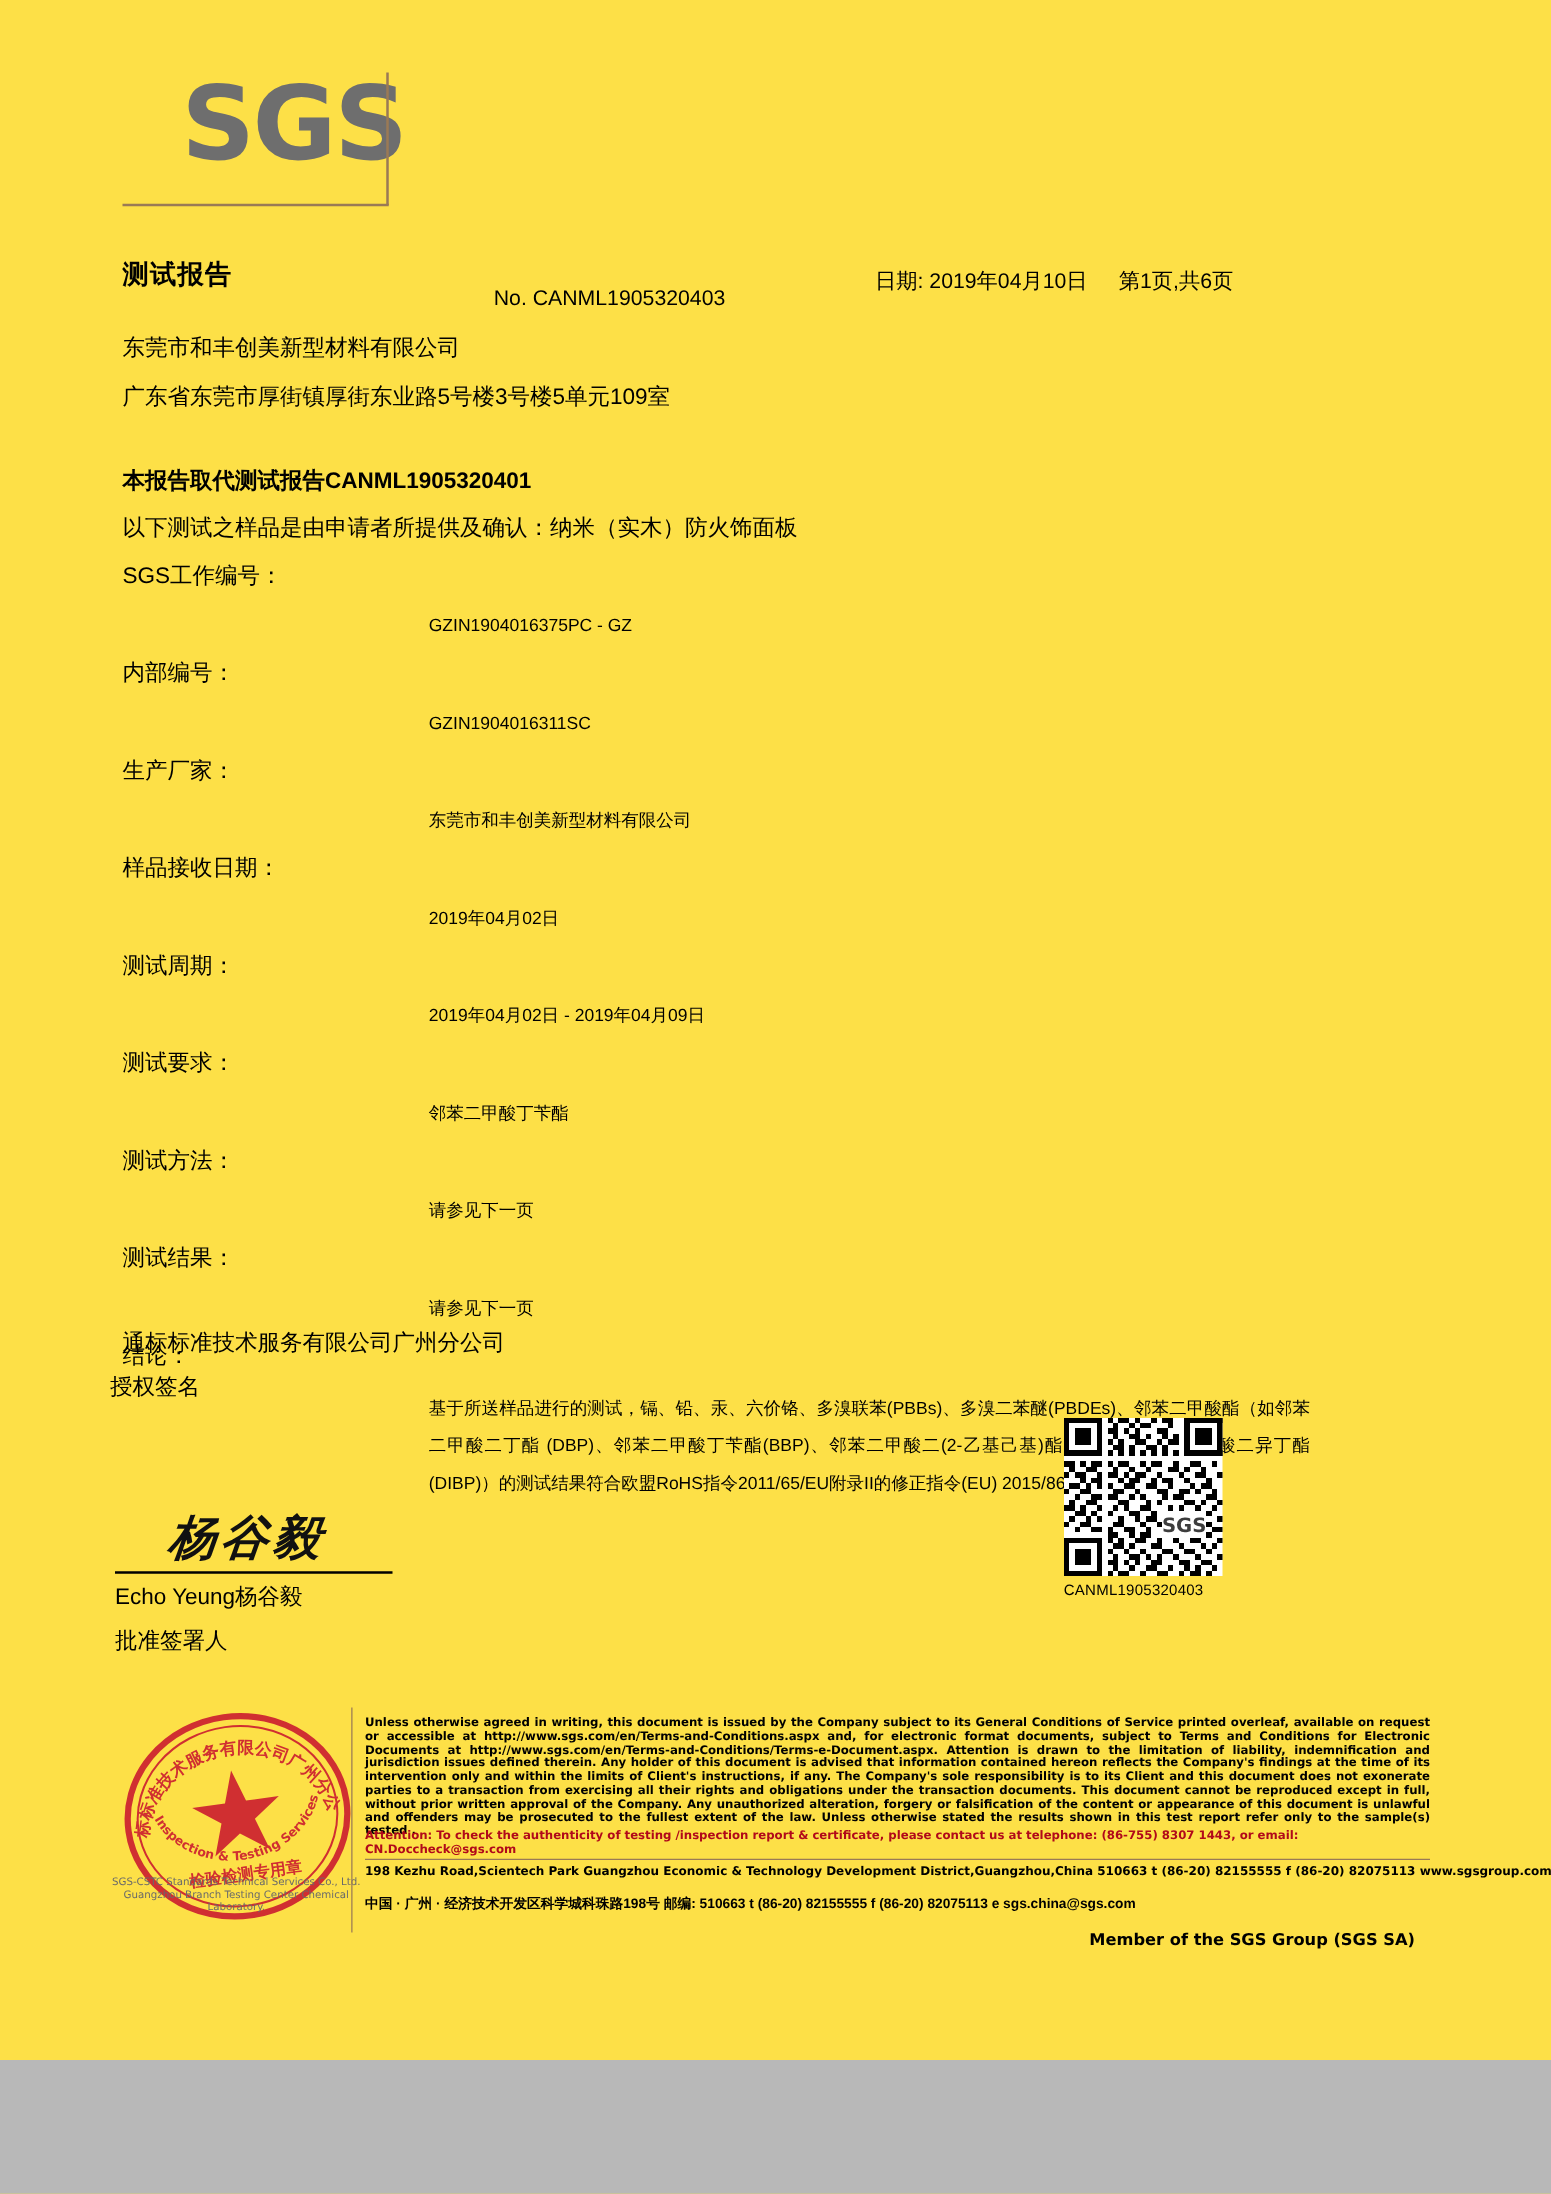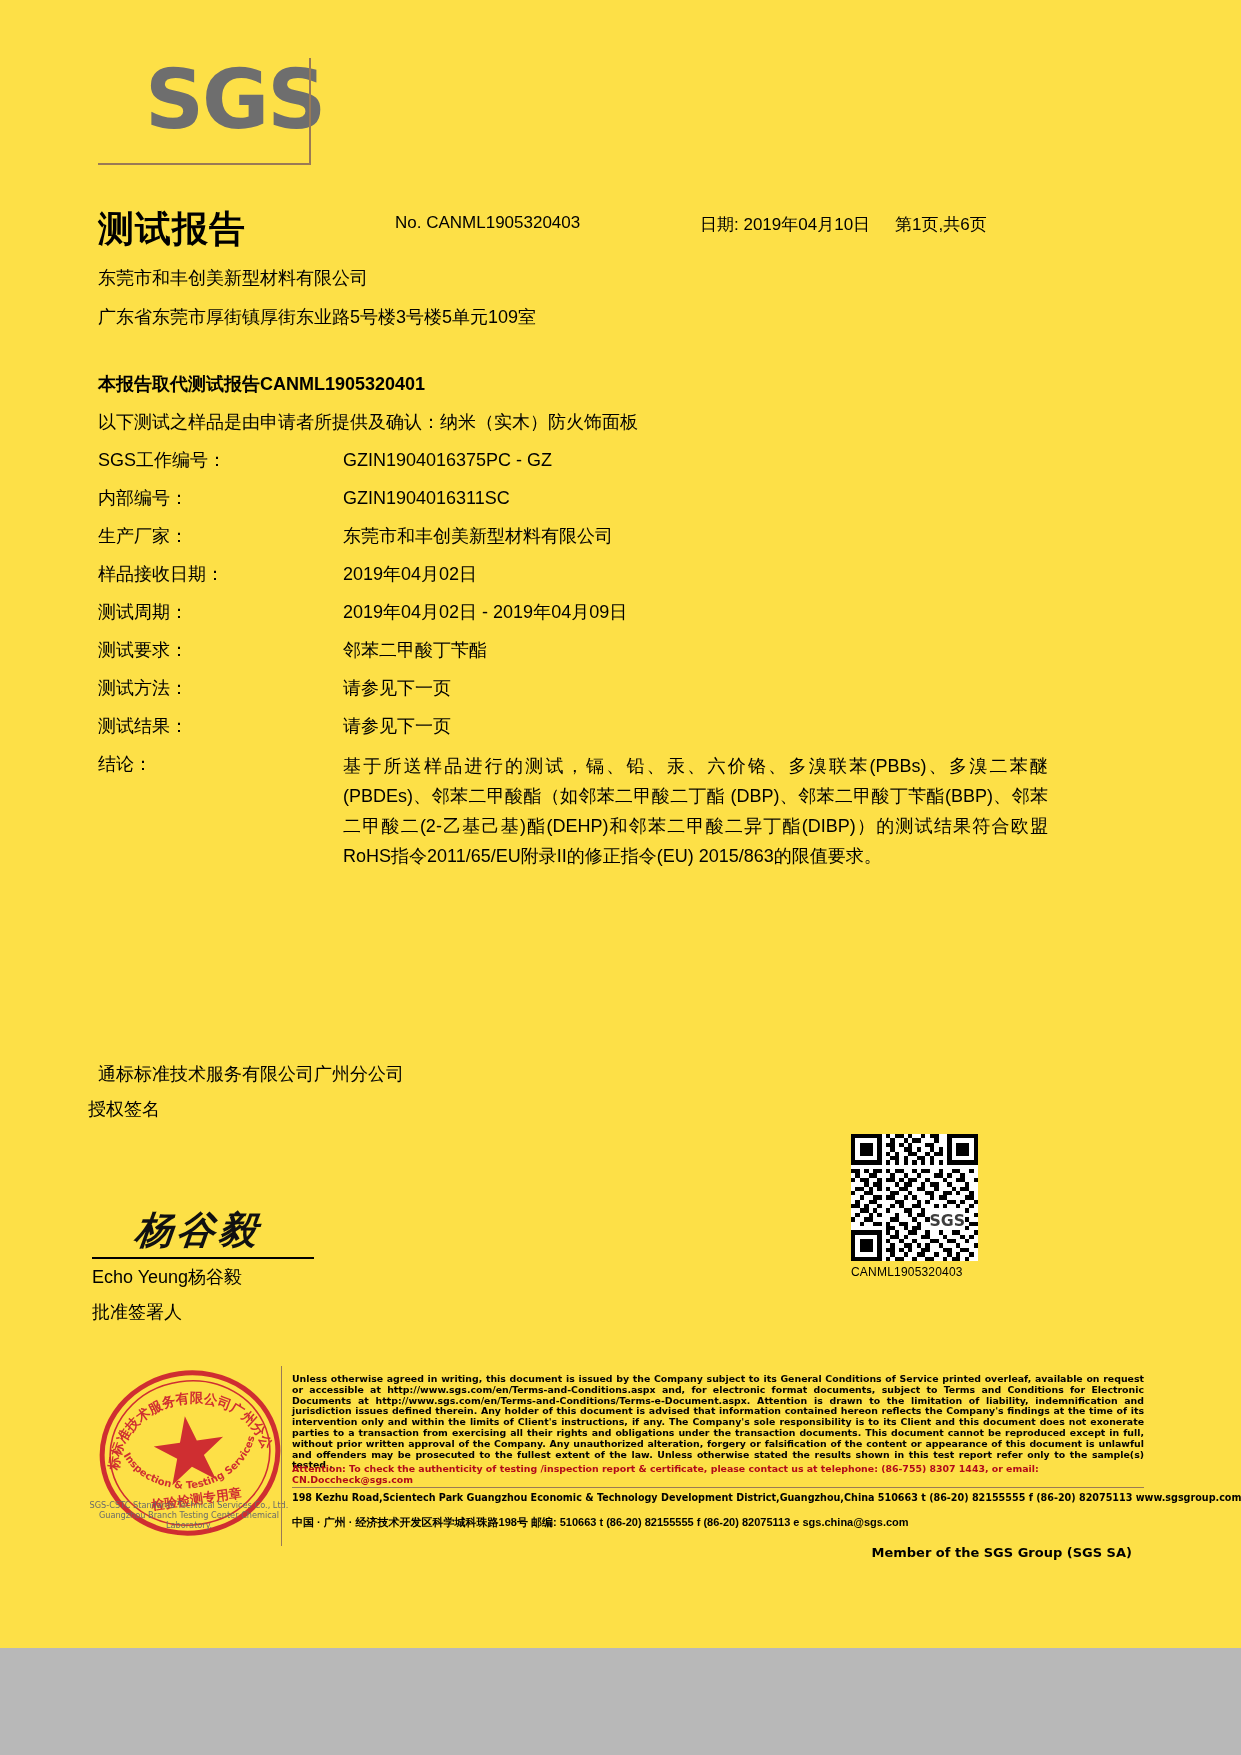--- a/index.html
+++ b/index.html
@@ -57,29 +57,29 @@
     position: absolute;
     left: 98px;
     top: 205px;
     width: 1045px;
     height: 40px;
   }
   .doc-title {
     position: absolute;
     left: 0;
     top: 0;
-    font-size: 36px;
+    font-size: 21px;
     font-weight: bold;
     color: #000;
     letter-spacing: 1px;
   }
   .doc-no {
     position: absolute;
     left: 297px;
-    top: 8px;
+    top: 24px;
     font-size: 17px;
     color: #000;
   }
   .doc-date {
     position: absolute;
     left: 602px;
     top: 8px;
     font-size: 17px;
     color: #000;
   }
@@ -139,23 +139,24 @@
   }
   .field-label {
     width: 245px;
     flex: 0 0 245px;
     font-size: 18px;
     color: #000;
     line-height: 26px;
   }
   .field-value {
     flex: 1;
-    font-size: 18px;
+    font-size: 14px;
     color: #000;
     line-height: 26px;
+    margin-top: 40px;
   }
   .field-row.conclusion .field-value {
     line-height: 30px;
     max-width: 705px;
     text-align: justify;
   }
 
   
   .sig-company {
     position: absolute;

